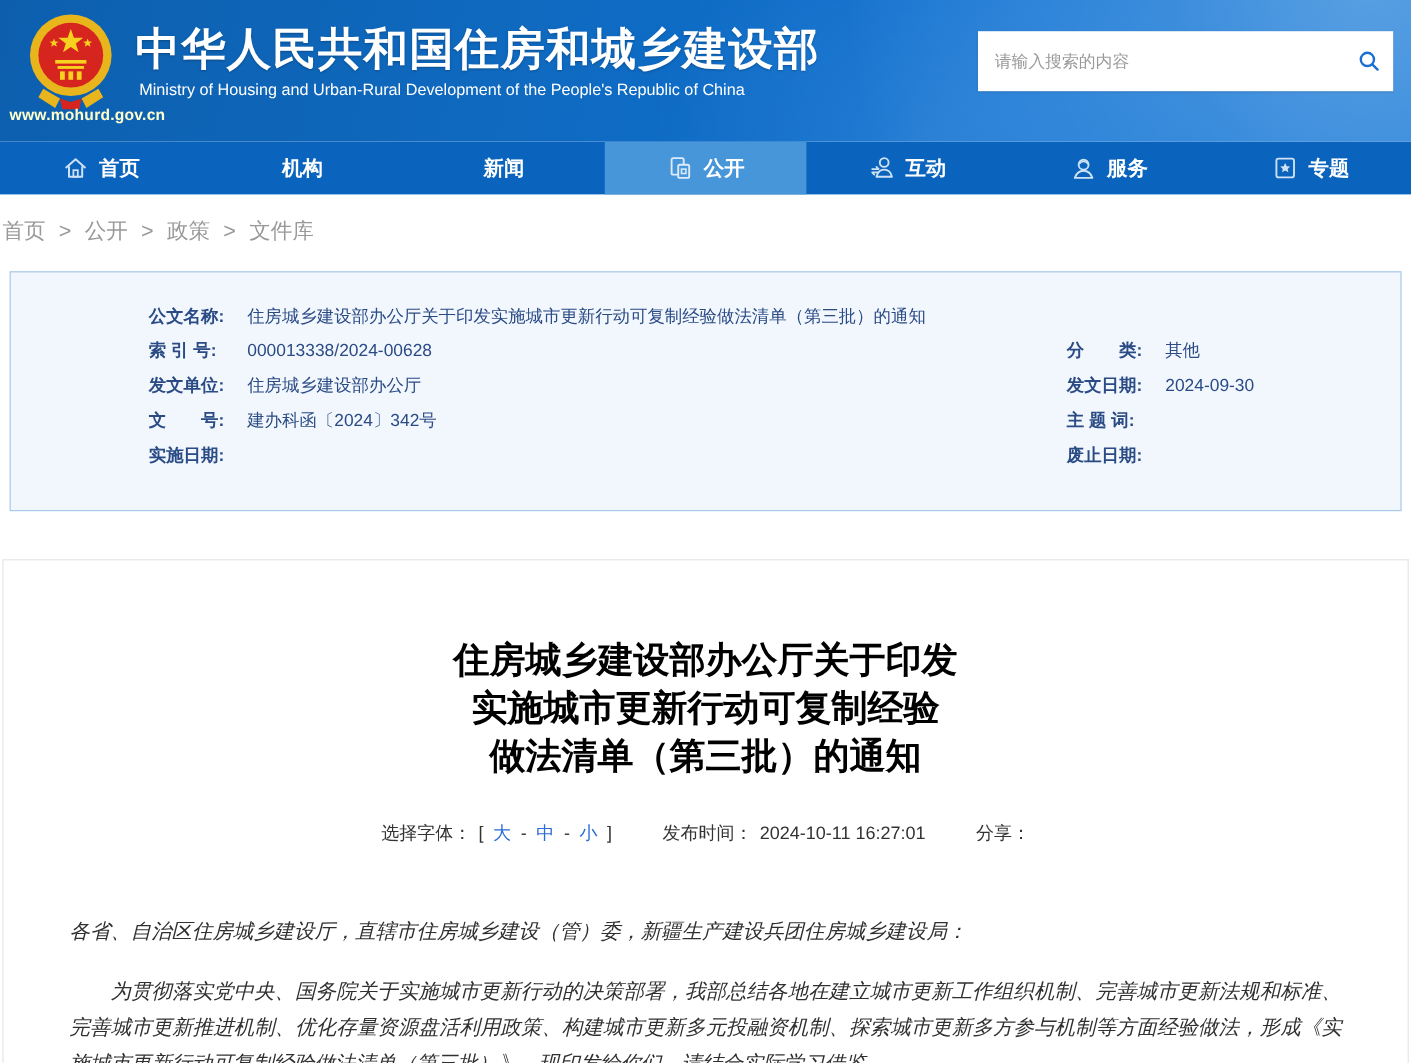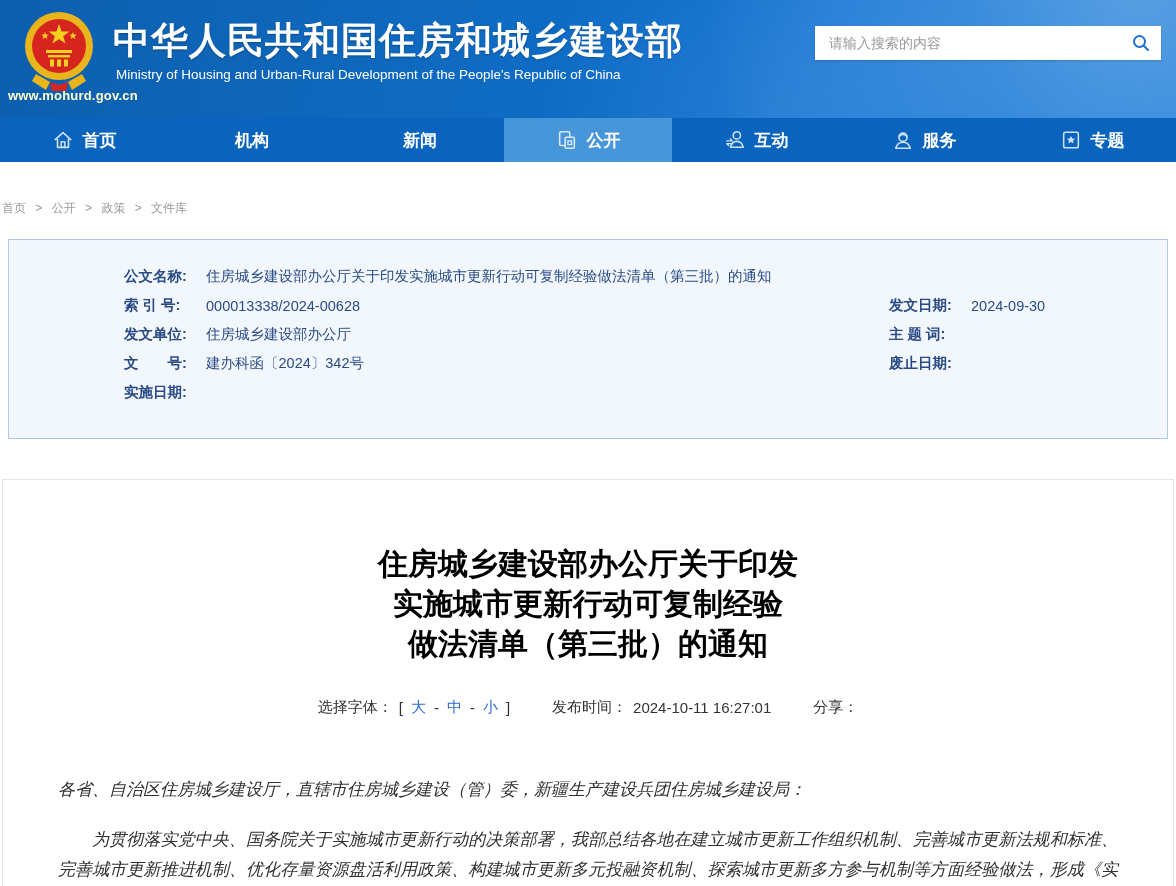--- a/index.html
+++ b/index.html
@@ -13,37 +13,37 @@
       radial-gradient(circle at 97% -10%, rgba(180,215,245,.45), rgba(180,215,245,0) 38%),
       radial-gradient(circle at 66% 105%, rgba(255,255,255,.10), rgba(255,255,255,0) 30%),
       linear-gradient(100deg,#0d5fae 0%,#0f6ac0 38%,#0b6fd2 72%,#0e72d4 100%);
   }
   .emblem { position:absolute; left:22px; top:8px; width:74px; height:84px; }
   .site-url { position:absolute; left:8px; top:88px; color:#ffffcc; font-weight:bold;
               font-size:13px; letter-spacing:.2px; }
   .title-cn { position:absolute; left:113px; top:16px; color:#fff; font-weight:bold;
               font-size:37px; letter-spacing:1px; text-shadow:0 1px 2px rgba(0,0,0,.25); }
   .title-en { position:absolute; left:116px; top:67px; color:#fff; font-size:13.5px; }
-  .searchbar { position:absolute; left:815px; top:26px; width:346px; height:34px;
+  .searchbar { position:absolute; left:815px; top:26px; width:346px; height:50px;
                background:#fff; display:flex; align-items:center; box-shadow:0 1px 2px rgba(0,0,0,.15); }
   .searchbar input { flex:1; border:none; outline:none; height:100%; padding:0 8px 0 14px;
                      font-size:14px; color:#333; font-family:inherit; background:transparent; }
   .searchbar input::placeholder { color:#9a9a9a; }
   .search-btn { width:40px; height:100%; border:none; background:transparent; cursor:pointer;
                 display:flex; align-items:center; justify-content:center; }
 
   
   .nav { display:flex; width:1176px; height:44px; background:#0a64bd; }
   .nav-item { flex:1 1 0; display:flex; align-items:center; justify-content:center; gap:9px;
               color:#fff; font-size:17px; font-weight:bold; cursor:pointer; }
   .nav-item.active { background:#4796da; }
   .nav-item svg { display:block; }
 
   
-  .breadcrumb { padding:18px 0 16px 2px; font-size:12px; color:#999;margin-top:20px; }
+  .breadcrumb { padding:18px 0 16px 2px; font-size:18px; color:#999; }
   .breadcrumb a { color:#999; text-decoration:none; cursor:pointer; }
   .breadcrumb .sep { margin:0 6px; color:#999; }
 
   
   .meta-card { margin:6px 8px 0 8px; height:200px; background:#f1f7fd;
                border:1px solid #aac8ea; padding:22px 20px 0 67px;
                color:#2b4b85; font-size:14.5px; }
   .meta-row { display:flex; align-items:center; height:29px;margin-left:48px; }
   .meta-label { font-weight:bold; white-space:pre; min-width:76px; }
   .meta-value { margin-left:6px; white-space:nowrap; }
@@ -174,20 +174,24 @@
         <span class="meta-label">文　　号:</span>
         <span class="meta-value">建办科函〔2024〕342号</span>
       </div>
       <div class="meta-row">
         <span class="meta-label">实施日期:</span>
         <span class="meta-value"></span>
       </div>
     </div>
     <div class="meta-col-right">
       <div class="meta-row">
+        <span class="meta-label">分　　类:</span>
+        <span class="meta-value">其他</span>
+      </div>
+      <div class="meta-row">
         <span class="meta-label">发文日期:</span>
         <span class="meta-value">2024-09-30</span>
       </div>
       <div class="meta-row">
         <span class="meta-label">主 题 词:</span>
         <span class="meta-value"></span>
       </div>
       <div class="meta-row">
         <span class="meta-label">废止日期:</span>
         <span class="meta-value"></span>

